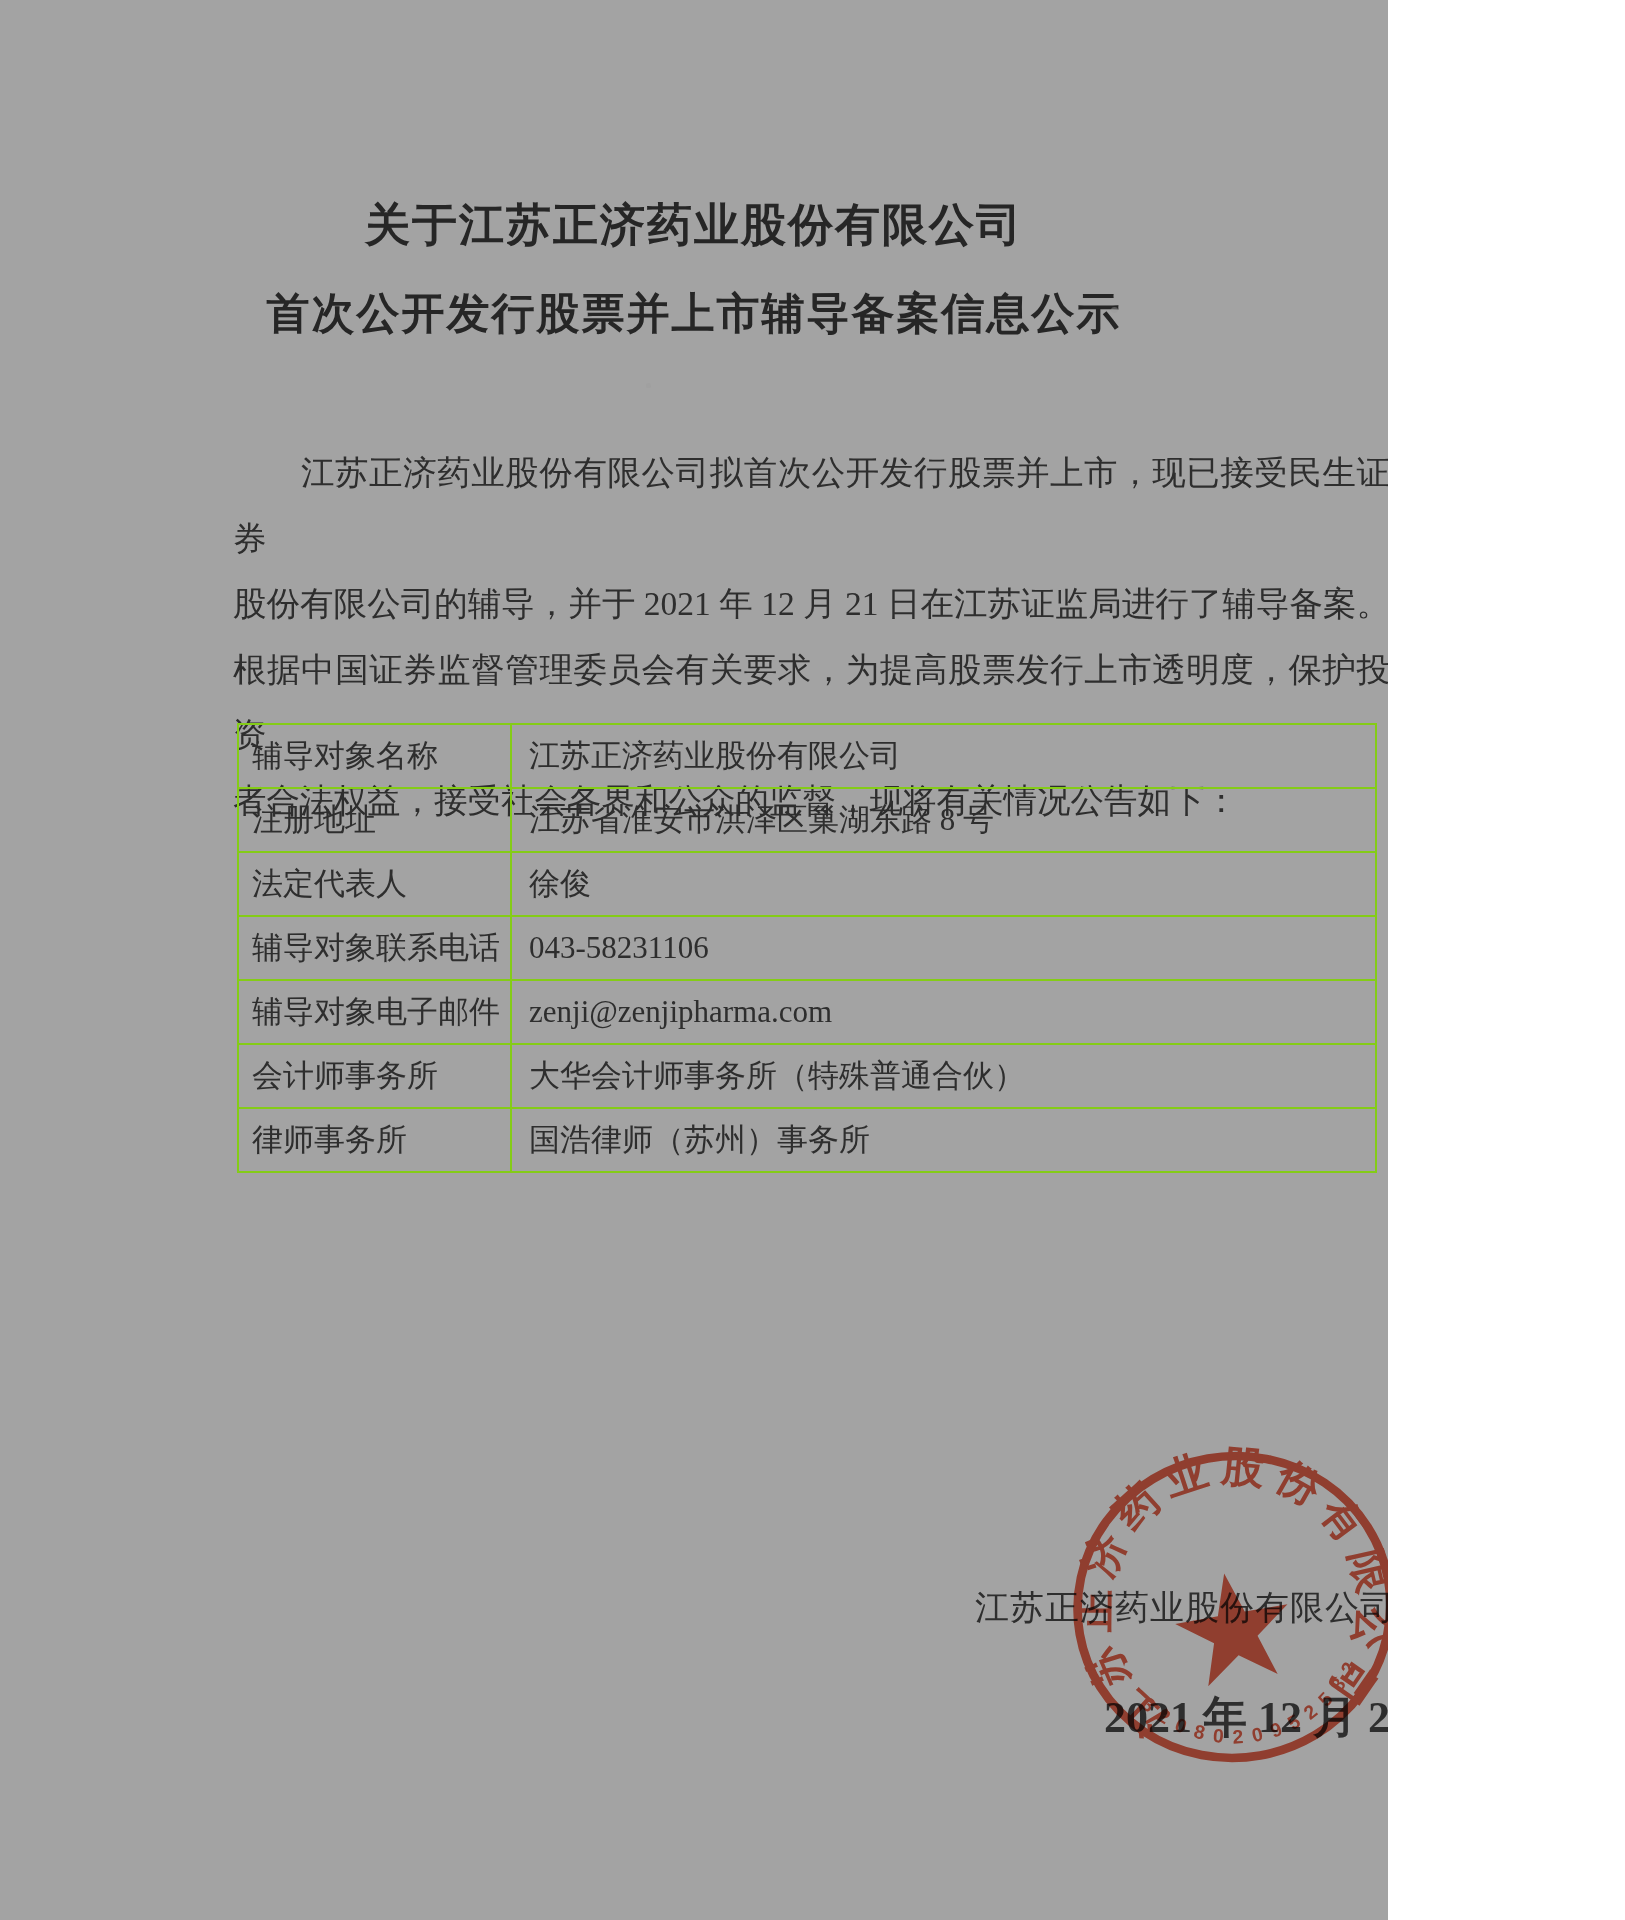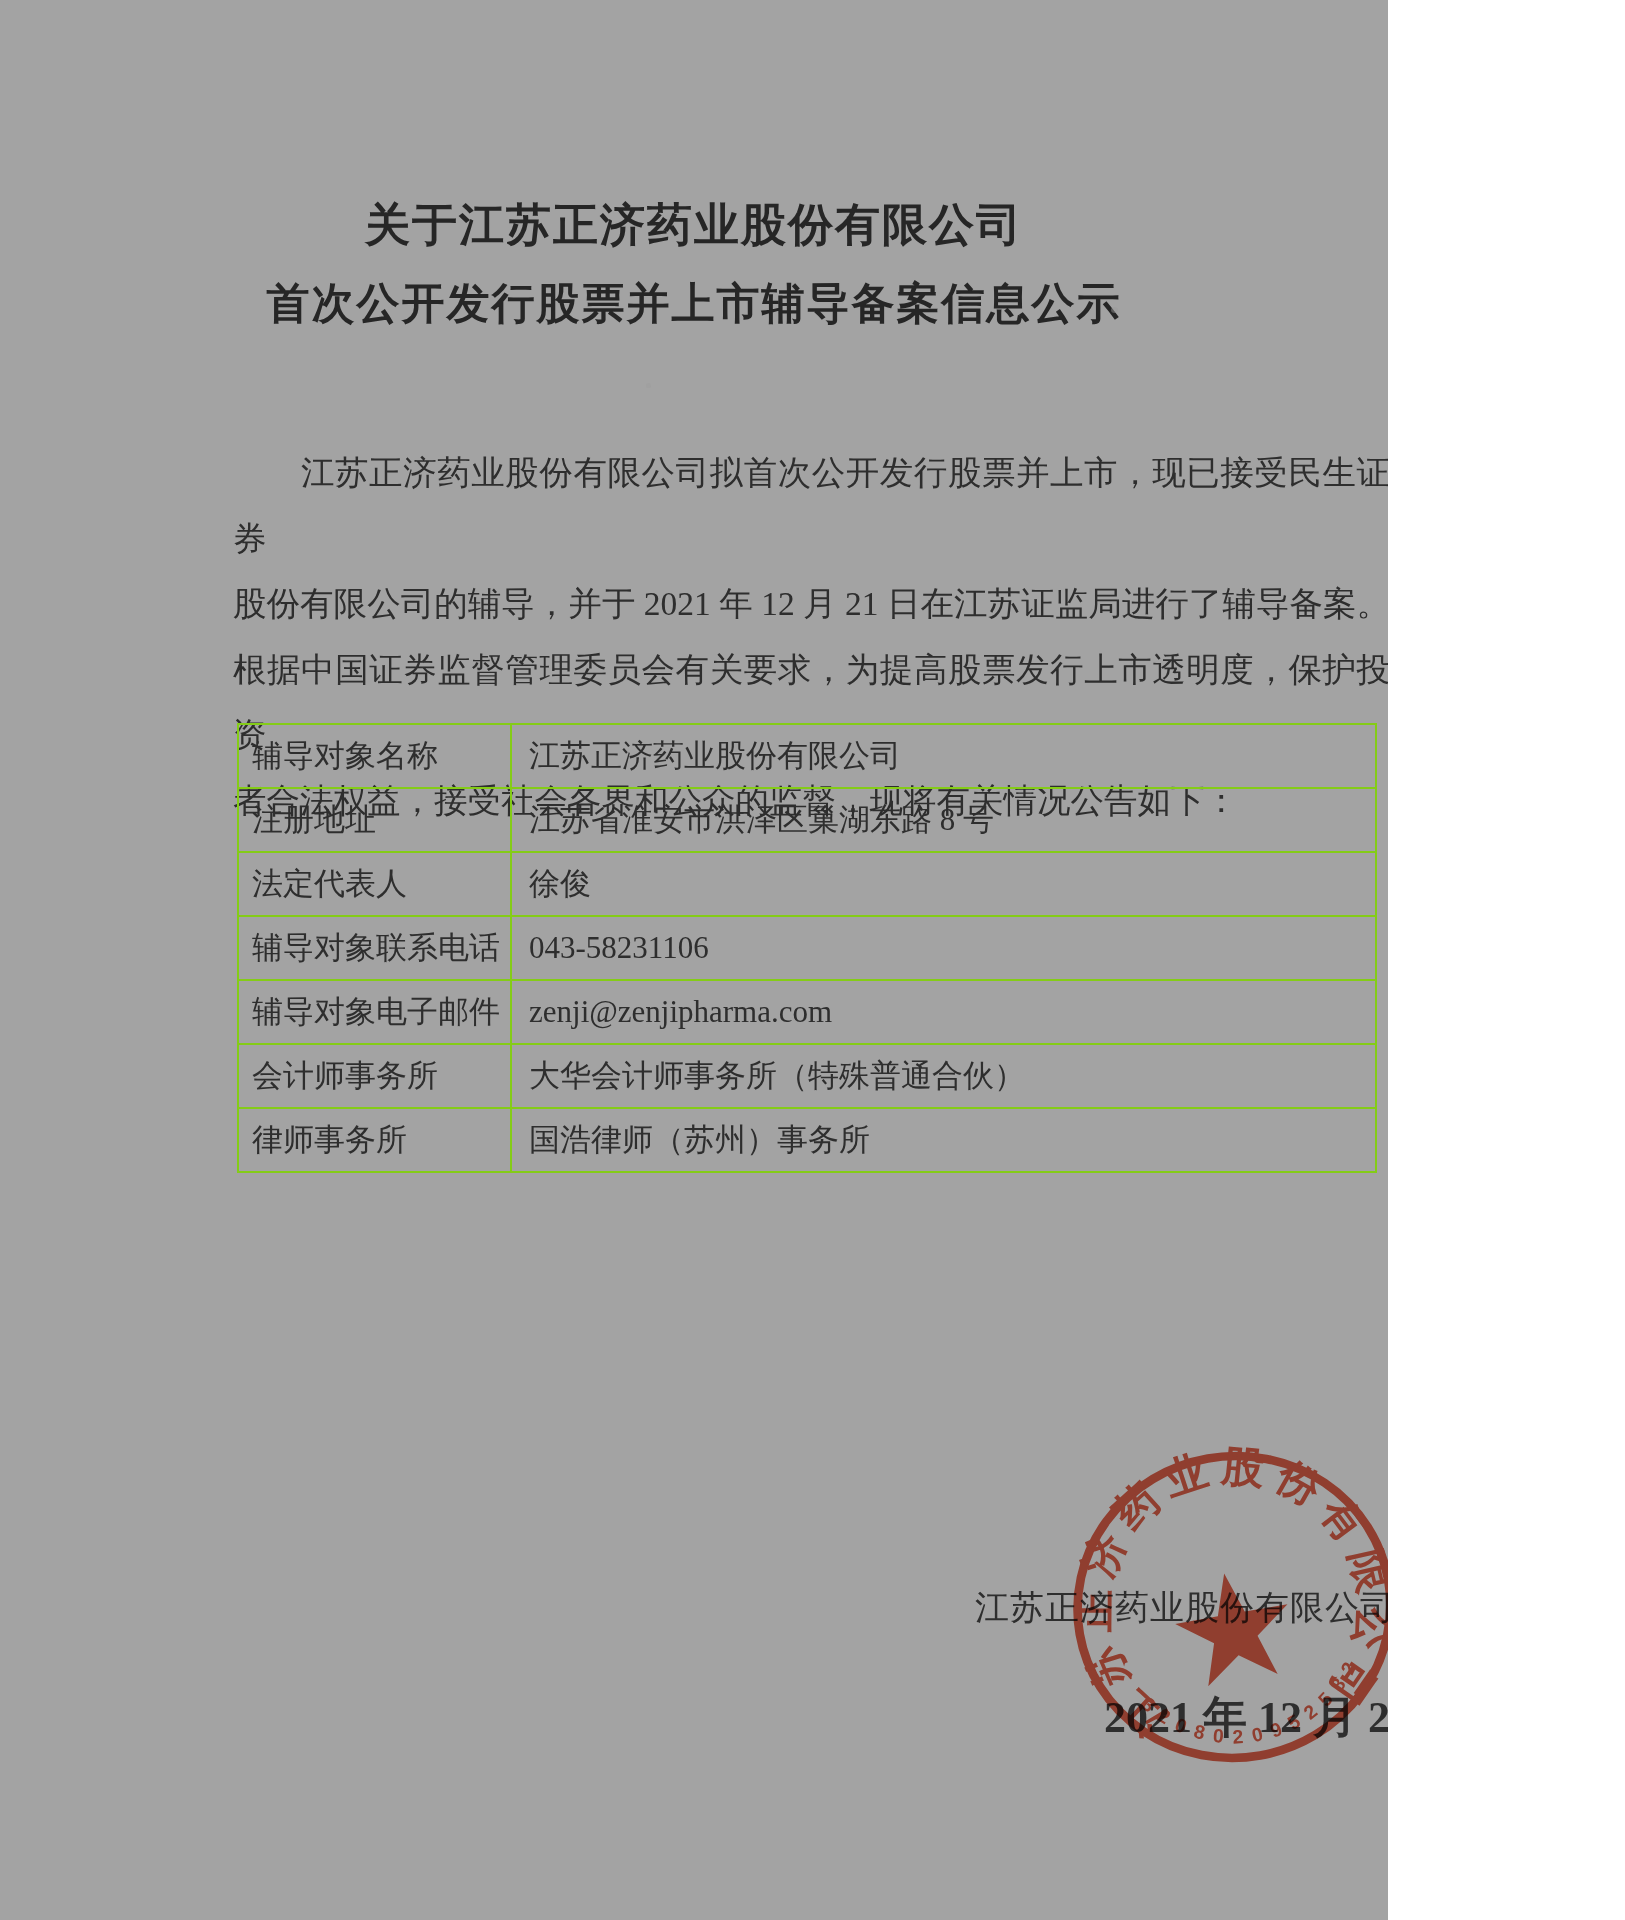--- a/index.html
+++ b/index.html
@@ -17,21 +17,21 @@
     position: absolute;
     left: 0; right: 0;
     text-align: center;
     font-family: "Liberation Sans", "DejaVu Sans", sans-serif;
     font-weight: 700;
     color: #262626;
     letter-spacing: 2px;
     white-space: nowrap;
   }
   .title-1 { top: 198px; font-size: 45px; line-height: 54px; }
-  .title-2 { top: 277px; font-size: 43px; line-height: 52px; }
+  .title-2 { top: 287px; font-size: 43px; line-height: 52px; }
 
   .intro {
     position: absolute;
     left: 233px;
     top: 440px;
     width: 1157px;
     font-size: 33.5px;
     line-height: 65.5px;
     color: #2e2e2e;
   }

